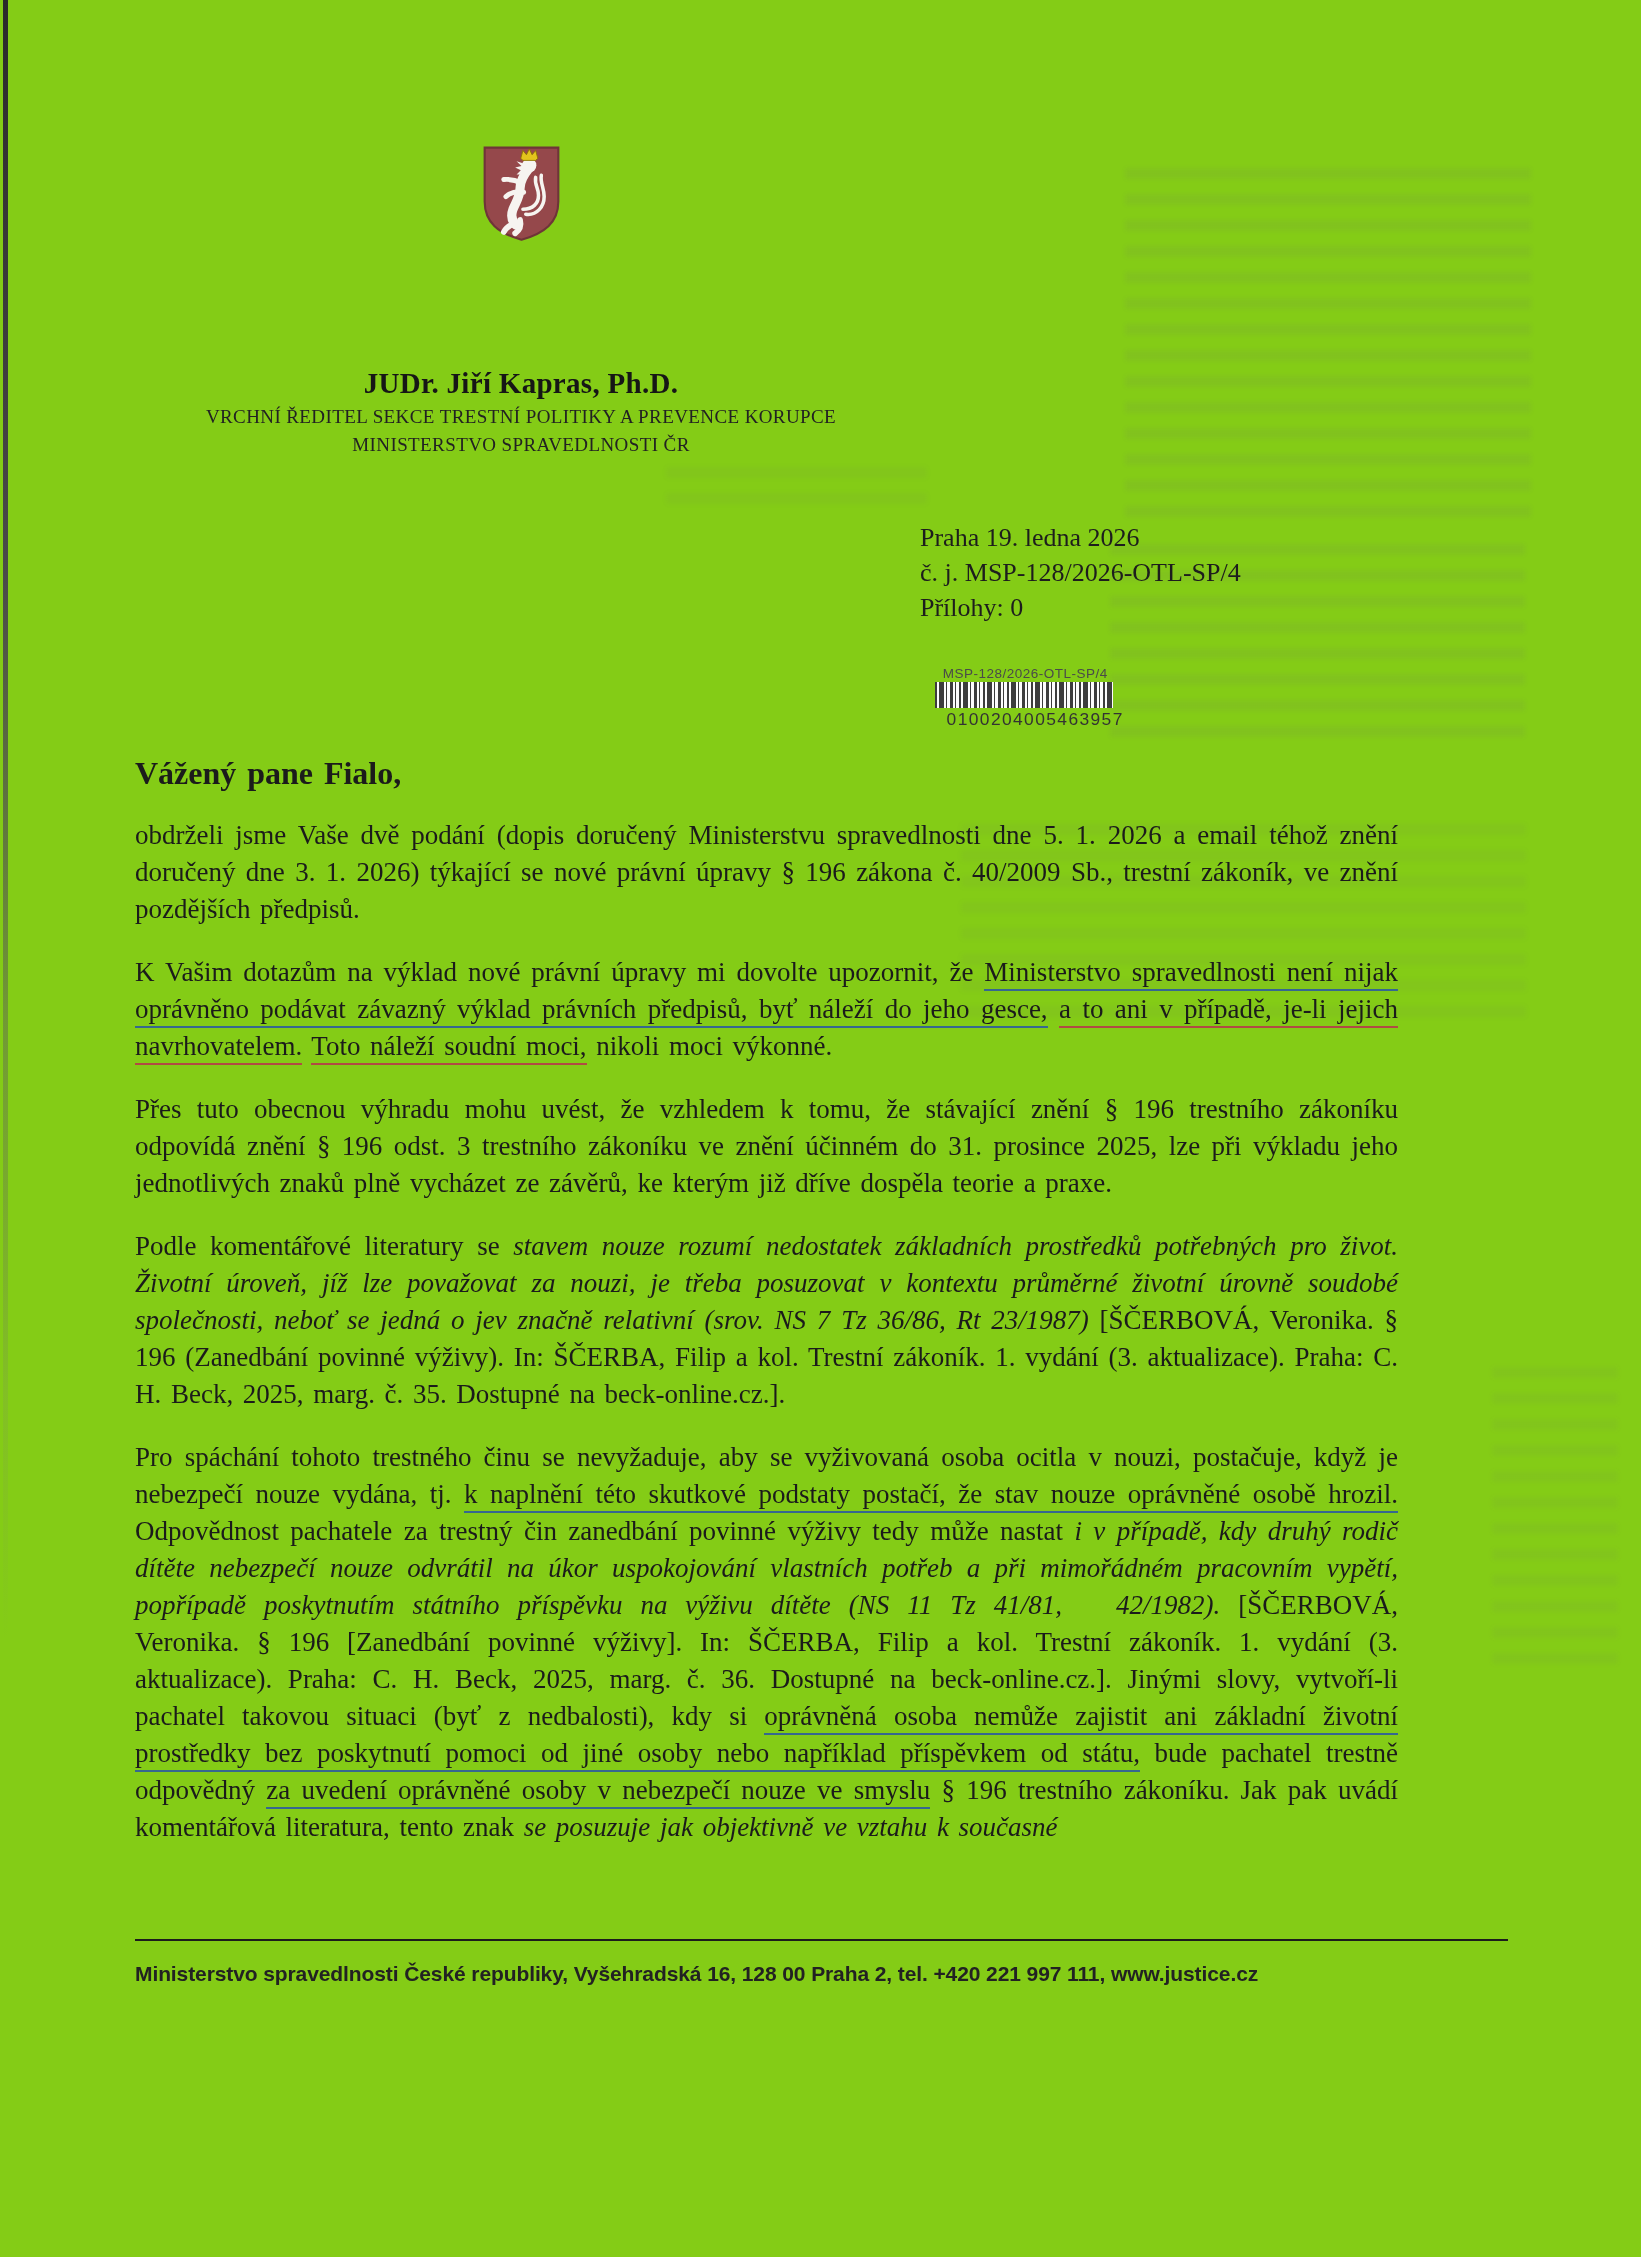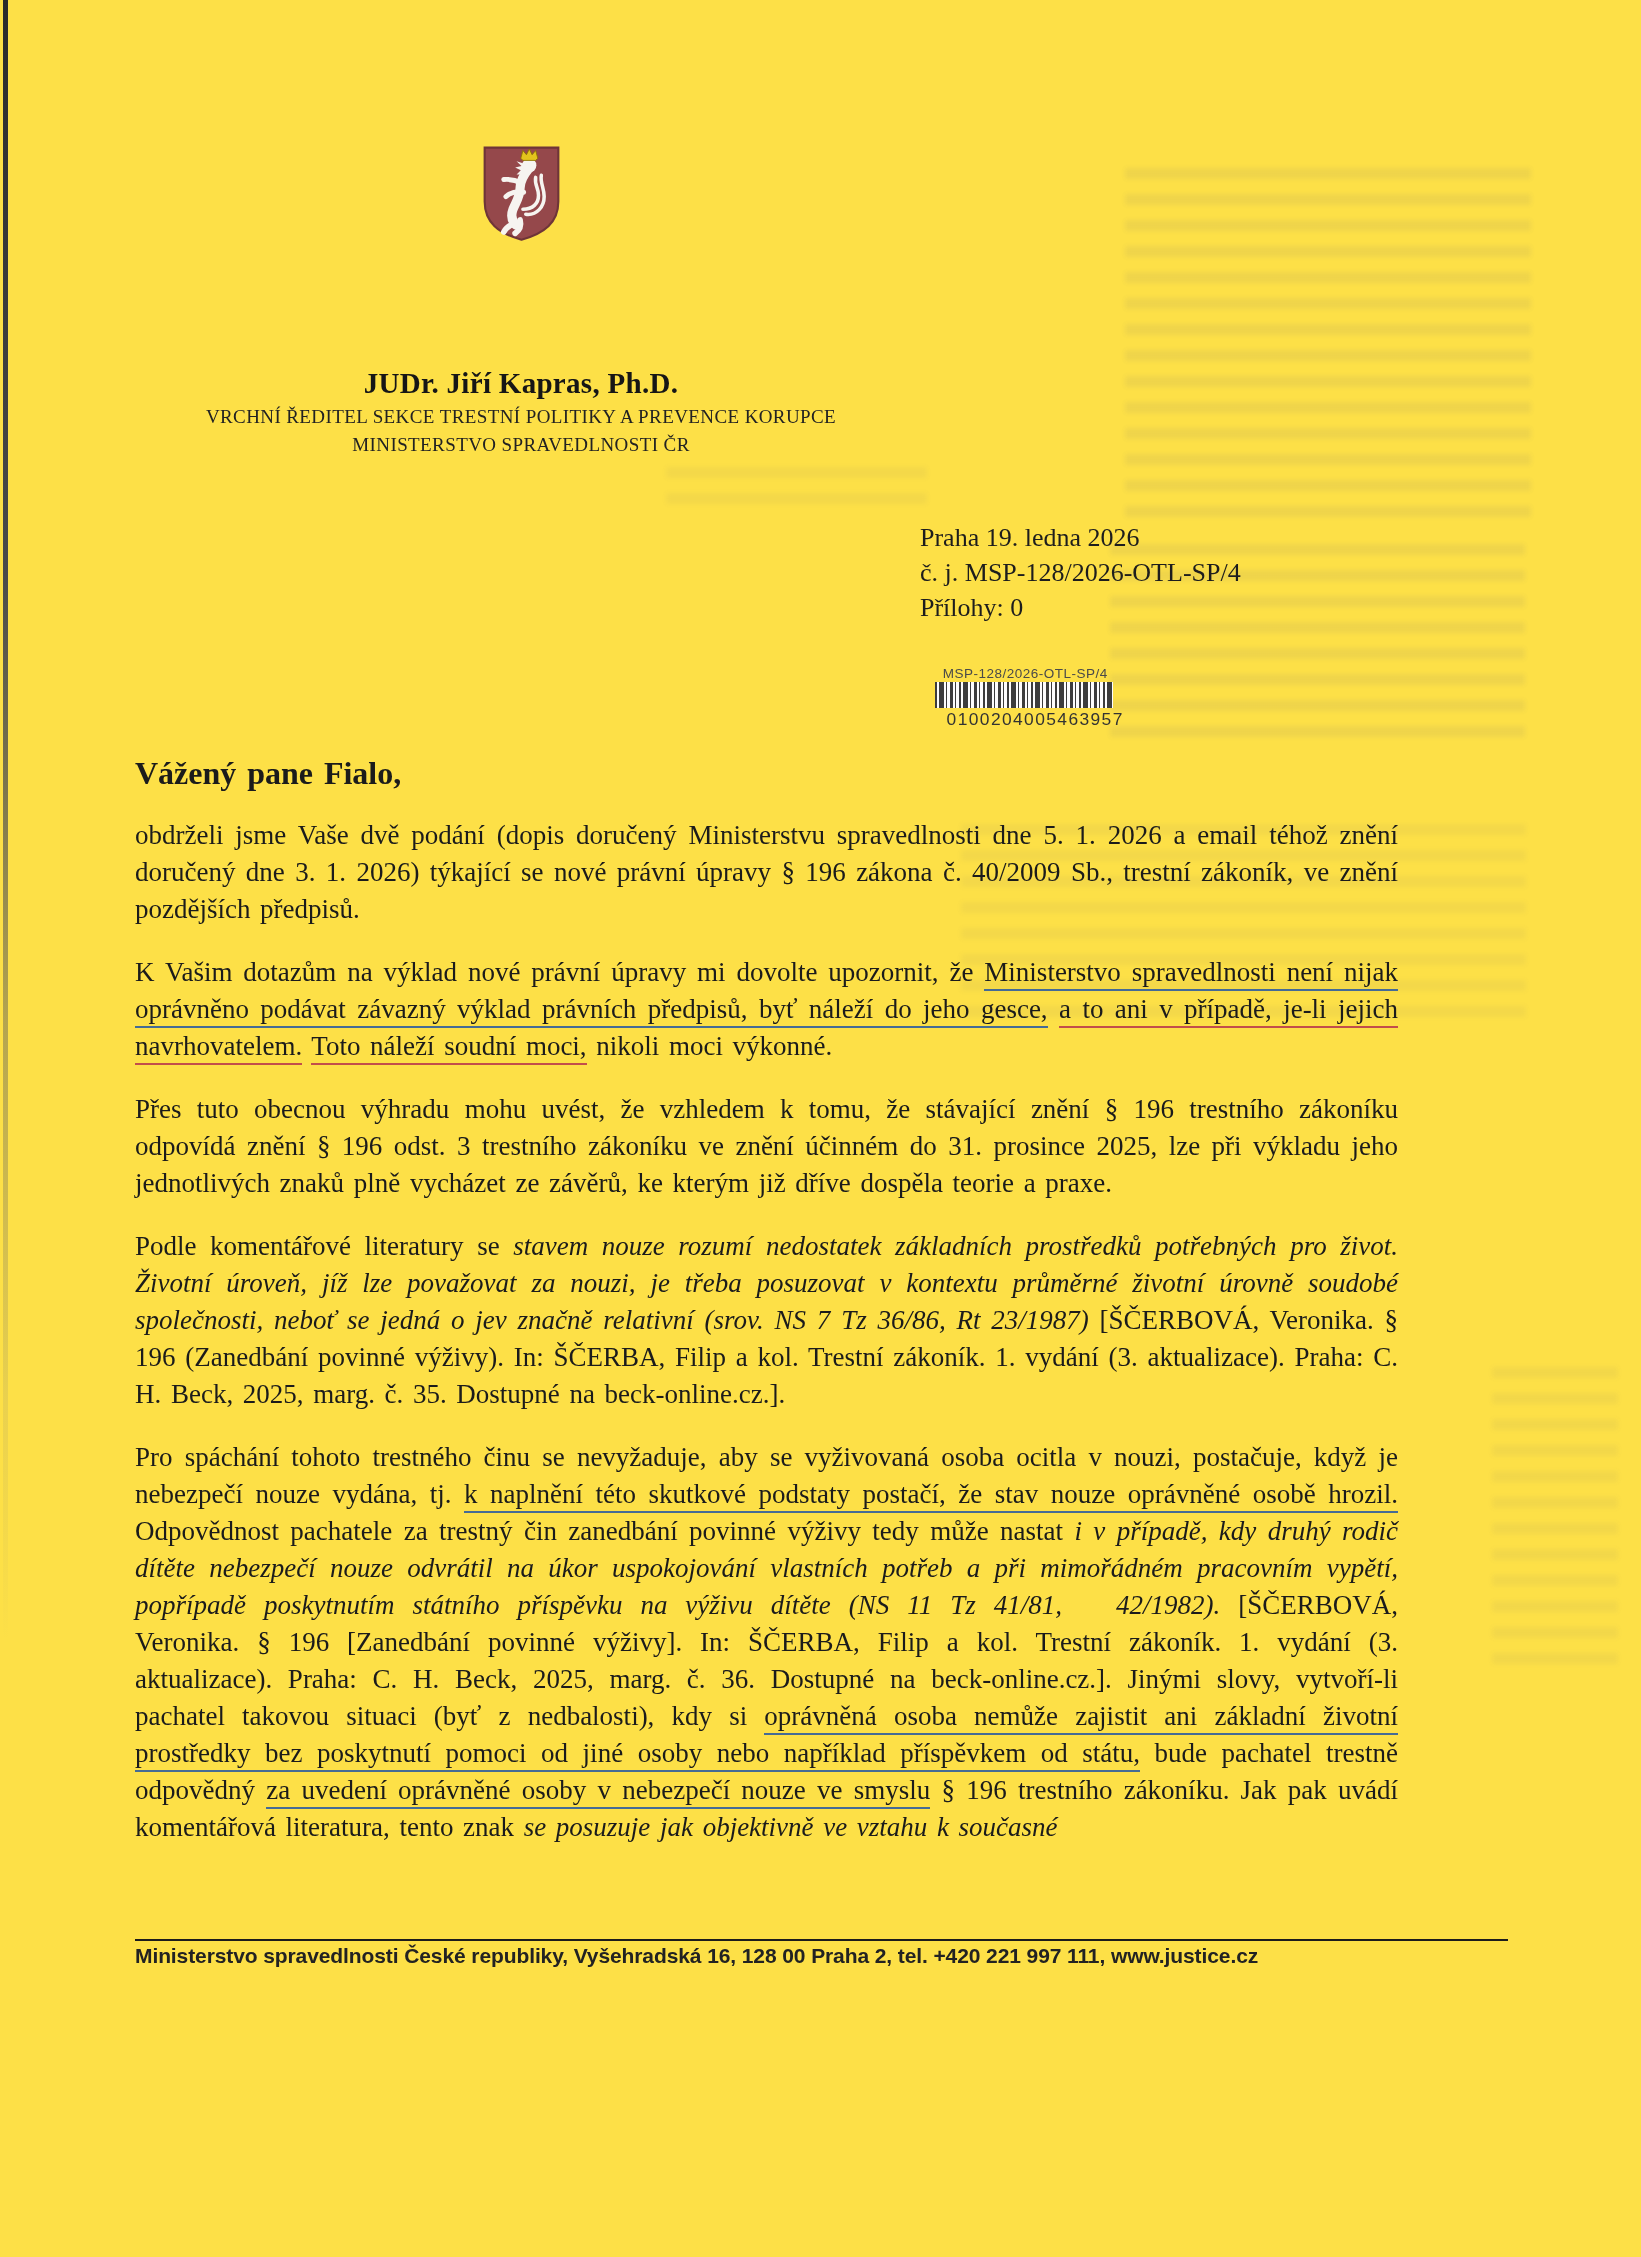--- a/index.html
+++ b/index.html
@@ -1,19 +1,19 @@
 <!DOCTYPE html>
 <html lang="cs"><head>
 <meta charset="utf-8">
 <style>
   html,body{margin:0;padding:0;background:#ffffff;}
   .page{
     position:relative;
     width:1641px;height:2257px;
-    background:#fde047;
+    background:#84cc16;
     overflow:hidden;
     font-family:"Liberation Serif","DejaVu Serif",serif;
     color:#1b1b1b;
   }
   
   .scan-edge{
     position:absolute;left:2.9px;top:0;width:4.8px;height:1641px;
     background:linear-gradient(180deg,#2a2a2a 0%,#4a4a4a 35%,rgba(90,90,90,.45) 62%,rgba(120,120,120,.15) 85%,transparent 100%);
   }
   
@@ -50,21 +50,21 @@
   .body-block{position:absolute;left:135px;top:755px;width:1263px;font-size:27px;line-height:37px;word-spacing:2.9px;}
   .salutation{font-weight:bold;margin:0 0 25px 0;font-size:32px;}
   .para{margin:0 0 26px 0;text-align:justify;}
   .para:last-child{margin-bottom:0;}
   .i{font-style:italic;}
   .ub{border-bottom:2.9px solid rgba(43,90,160,.88);padding-bottom:1.9px;}
   .ur{border-bottom:2.9px solid rgba(183,52,76,.85);padding-bottom:1.9px;}
 
   .footer{
     position:absolute;left:135px;top:1939px;width:1373px;
-    border-top:2.9px solid #1c1c1c;padding-top:3px;
+    border-top:2.9px solid #1c1c1c;padding-top:21px;
     font-family:"Liberation Sans","DejaVu Sans",sans-serif;
     font-weight:bold;font-size:21px;color:#222;letter-spacing:-0.1px;
   }
 </style>
 </head>
 <body>
 
 <div class="page">
 
   <div class="scan-edge"></div>

